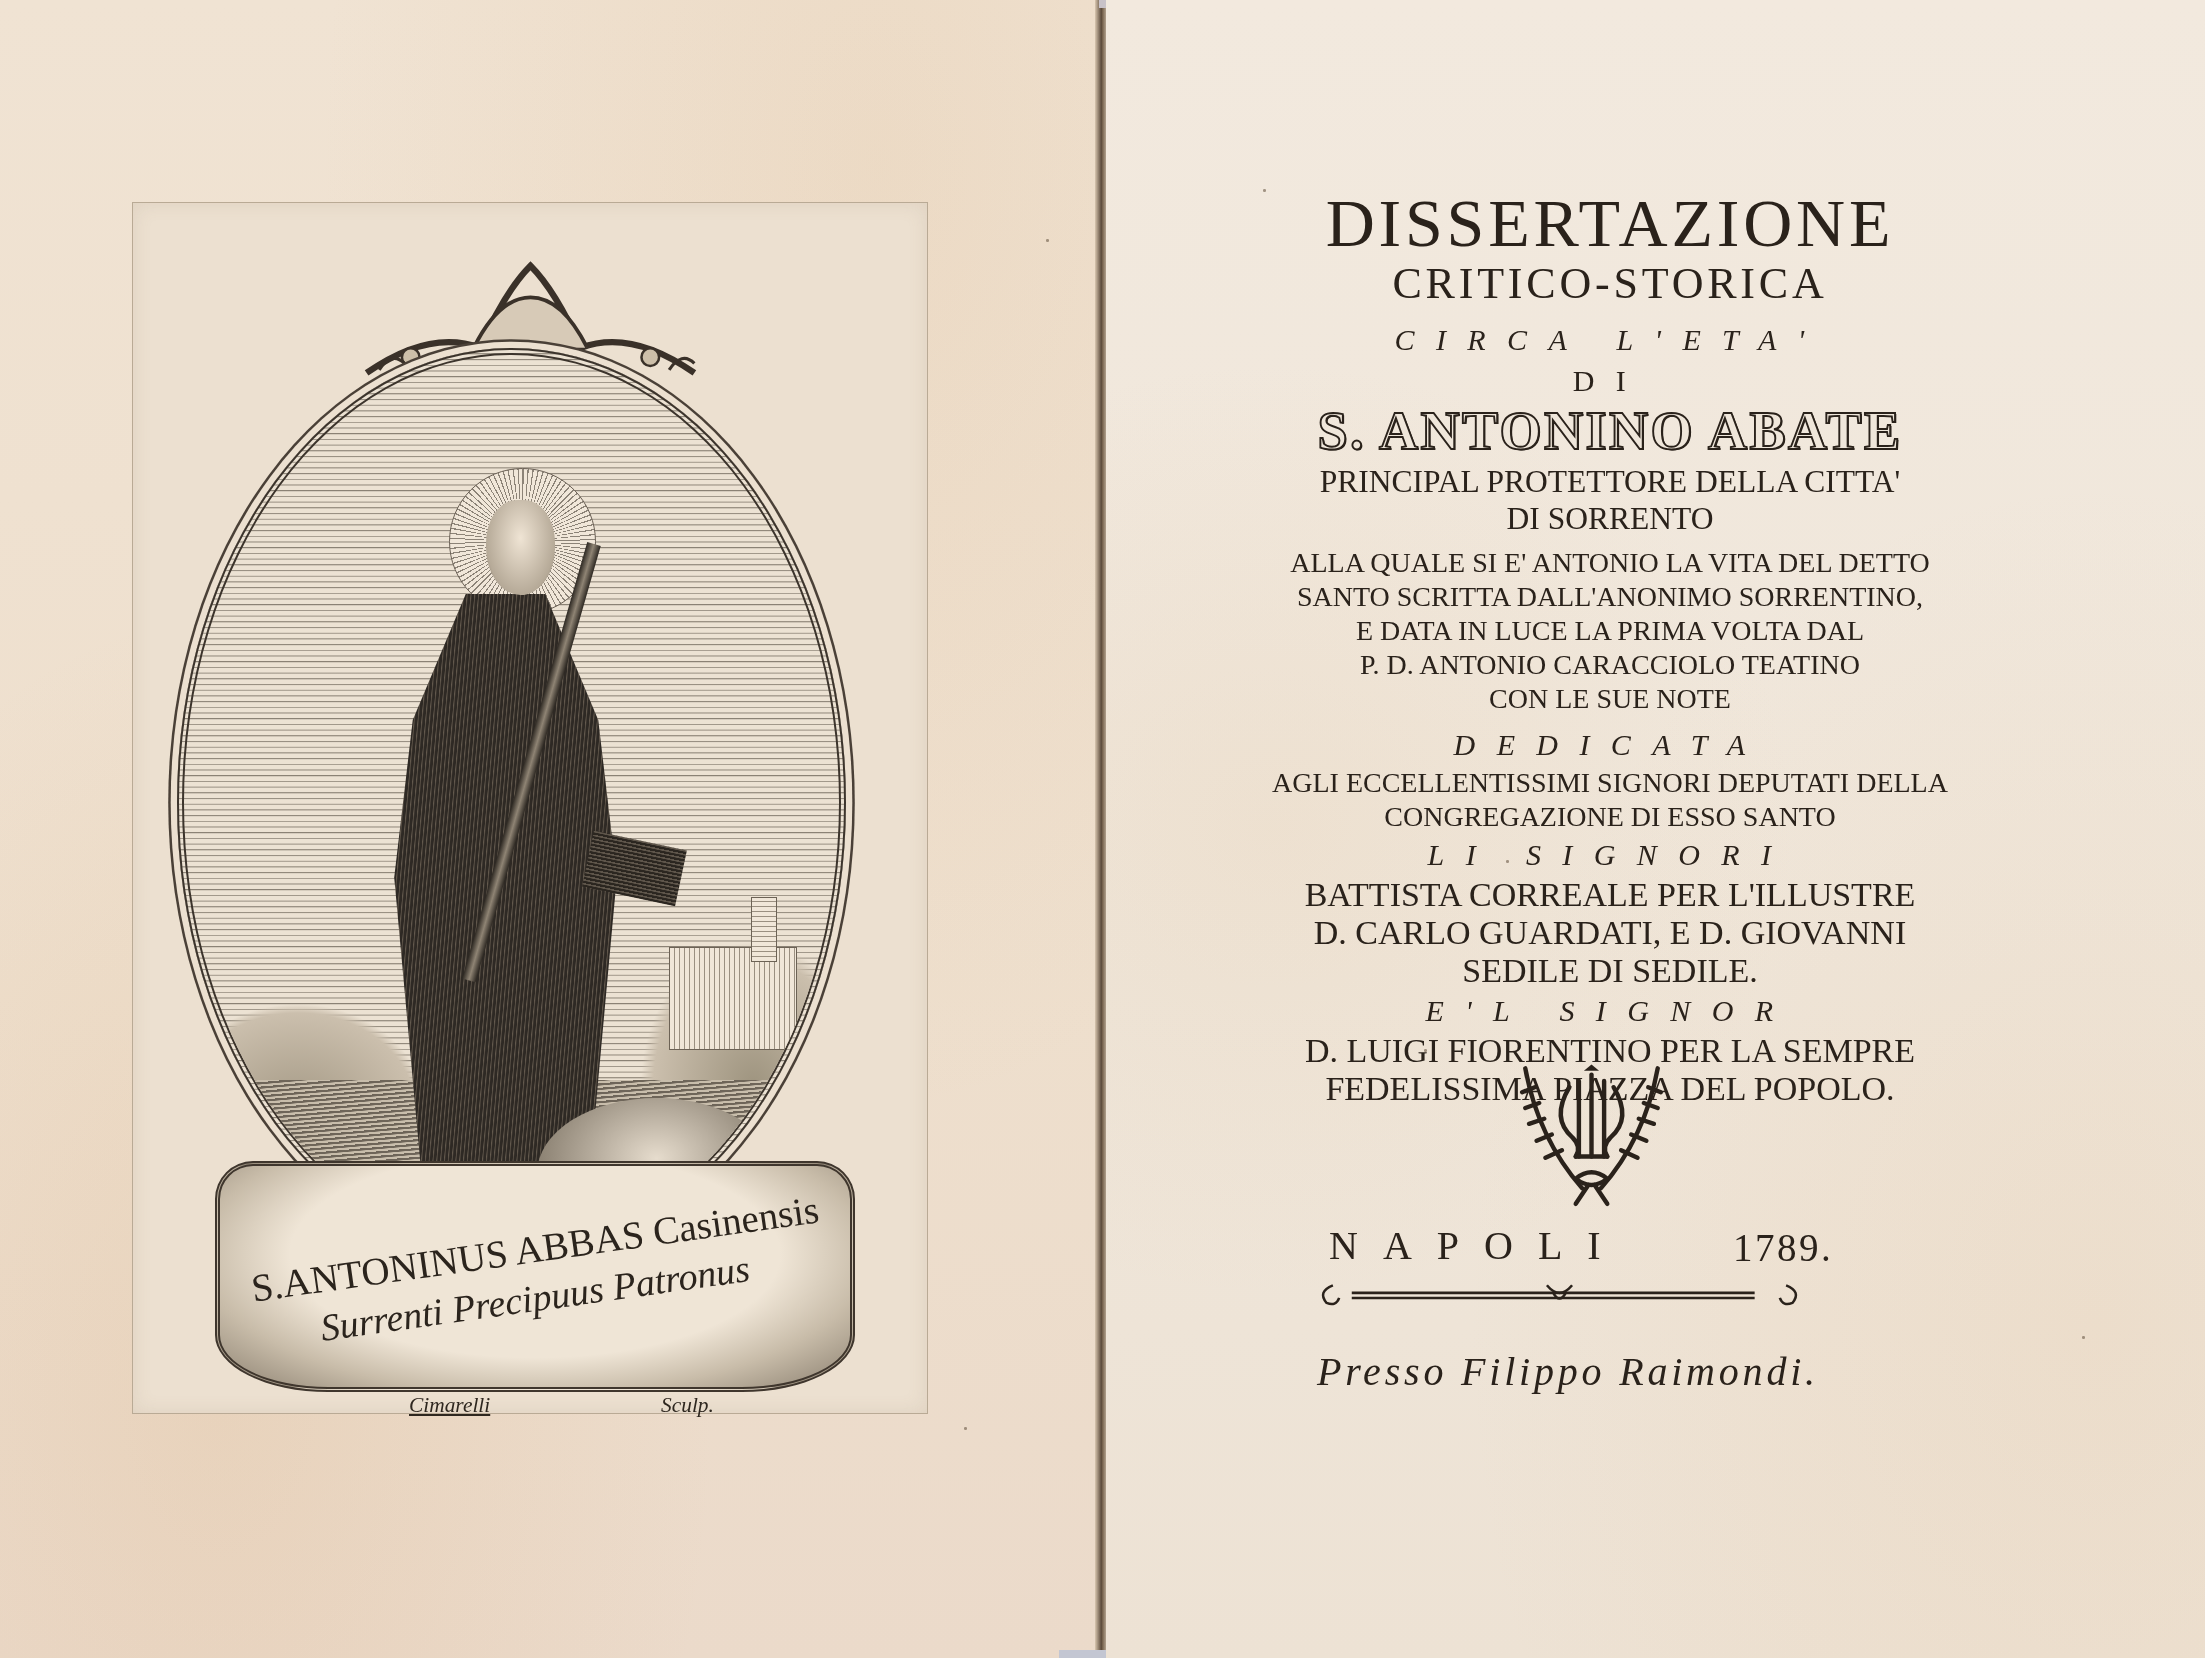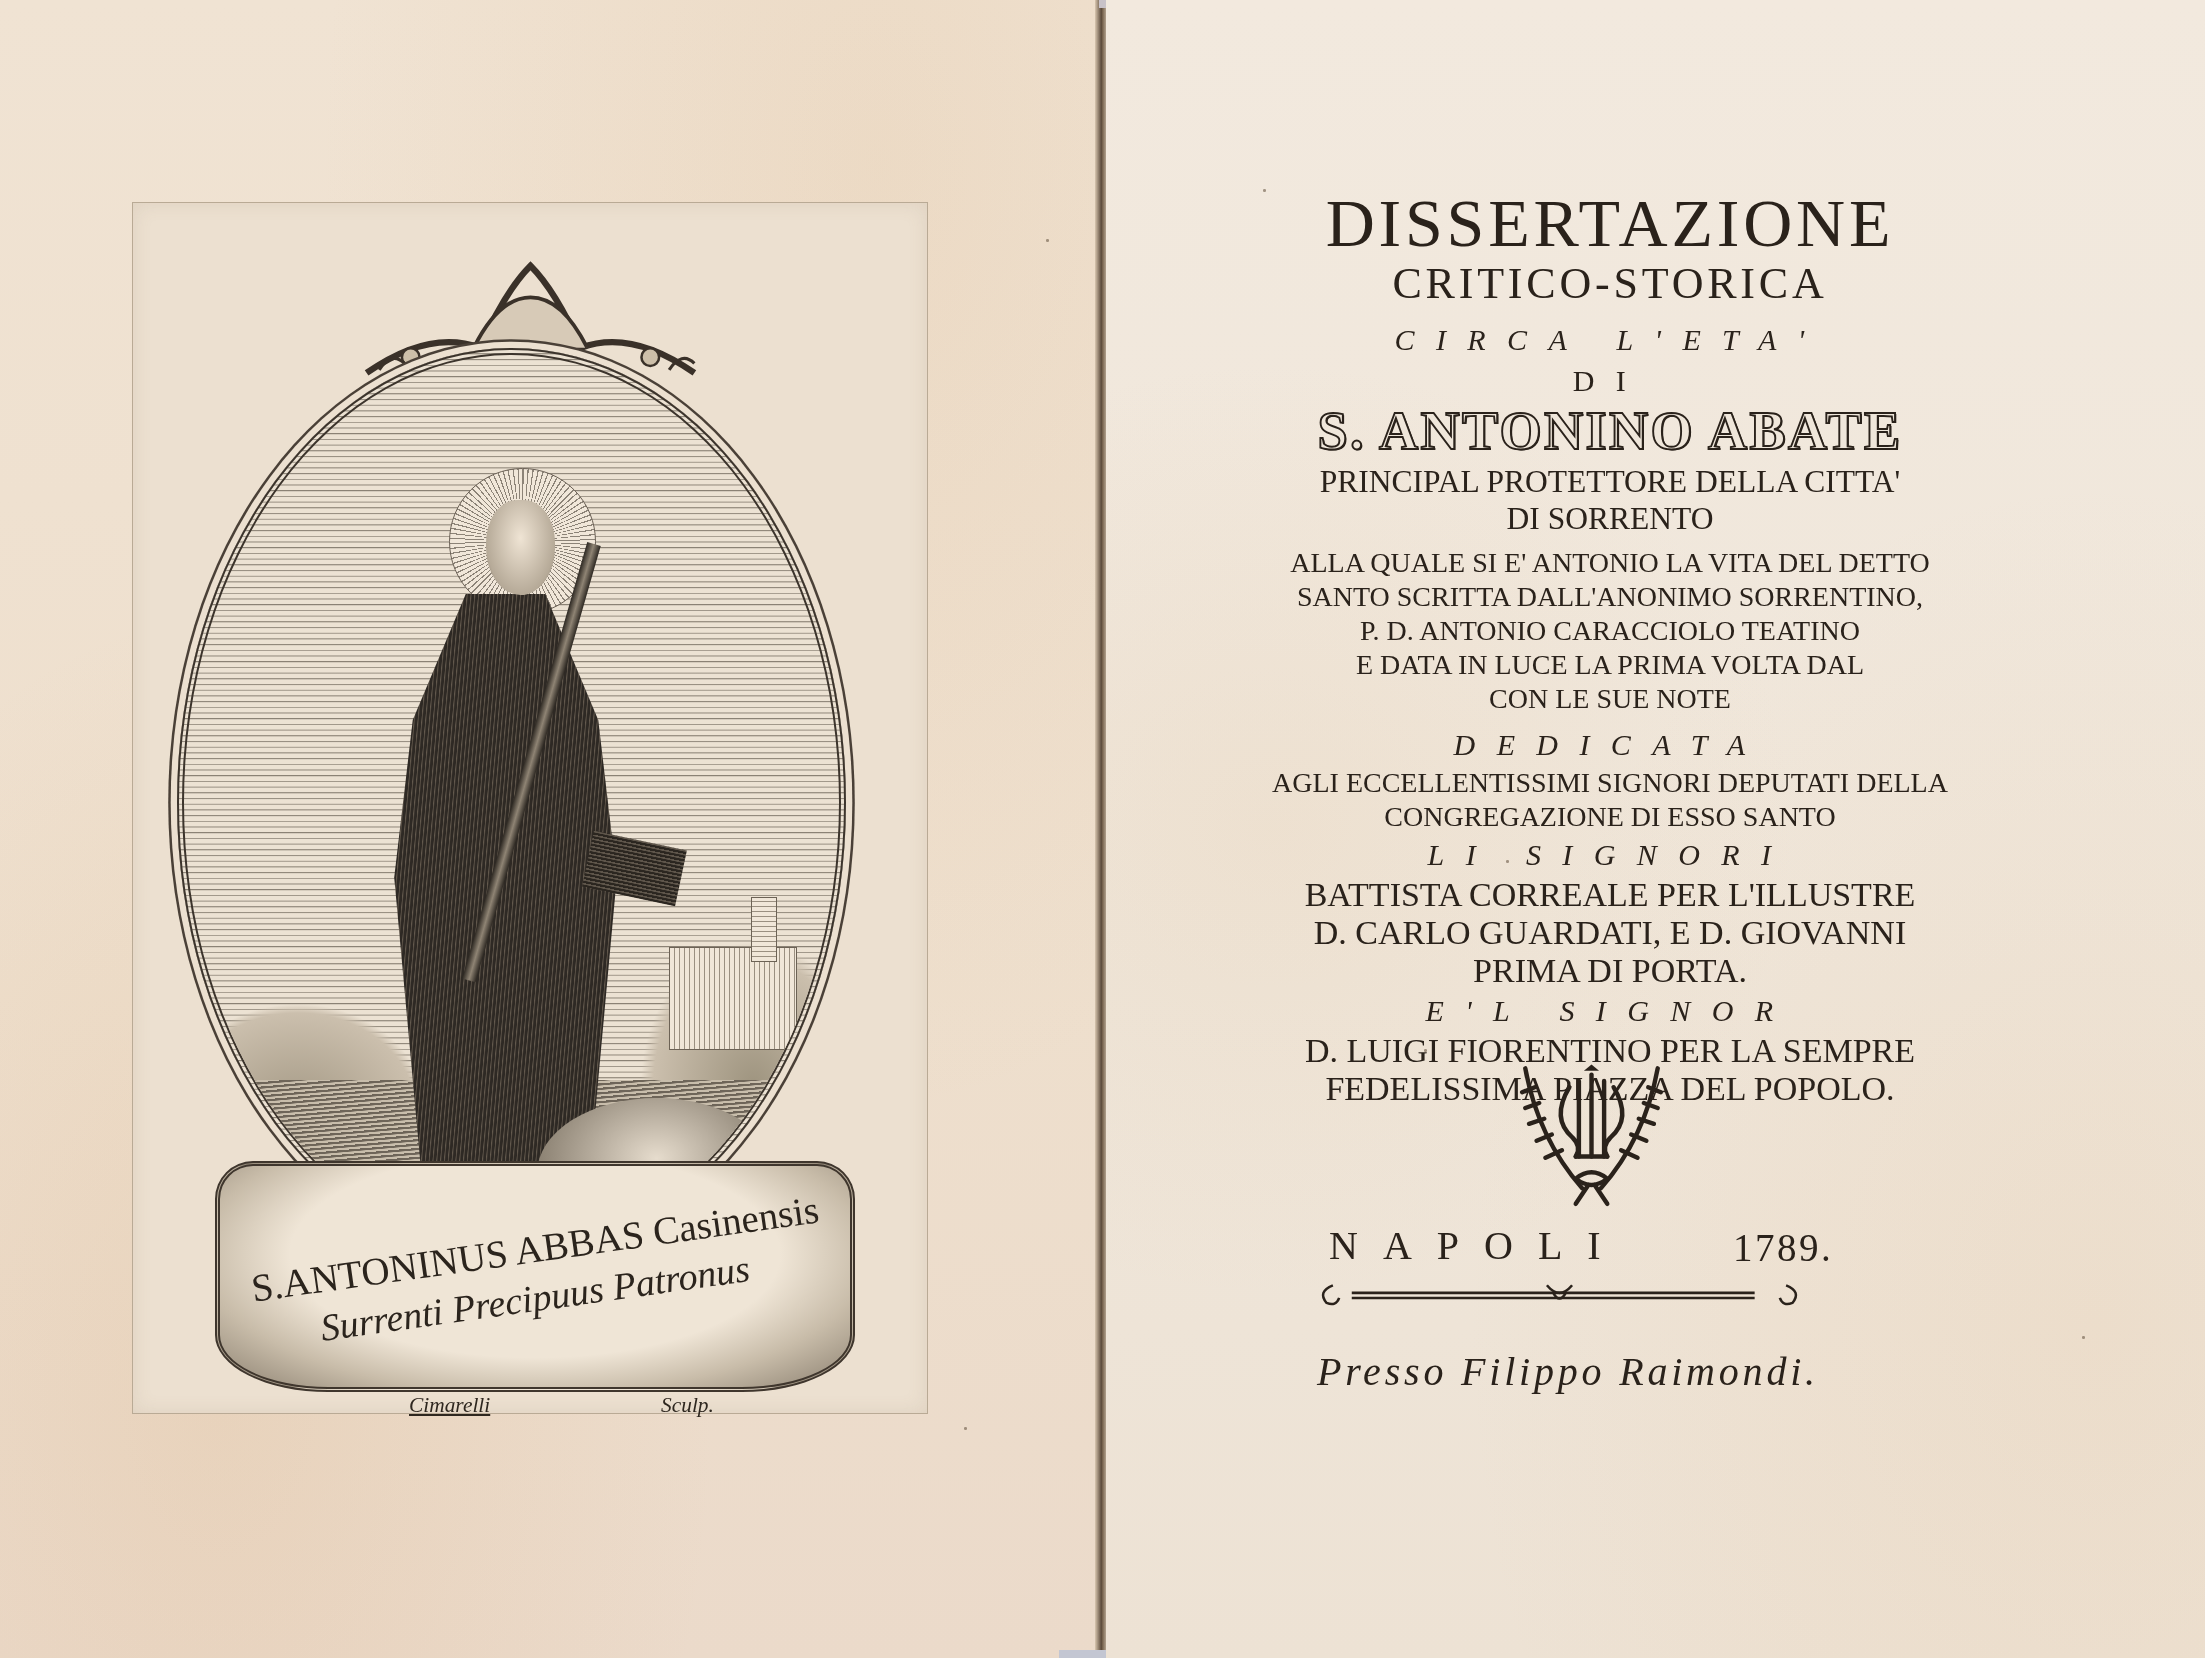--- a/index.html
+++ b/index.html
@@ -213,31 +213,31 @@
     <span class="tl t-sub">CRITICO-STORICA</span>
     <div class="gap-s"></div>
     <span class="tl t-spaced-ital">CIRCA L'ETA'</span>
     <span class="tl t-spaced">DI</span>
     <span class="tl t-saint">S. ANTONINO ABATE</span>
     <span class="tl t-body">PRINCIPAL PROTETTORE DELLA CITTA'</span>
     <span class="tl t-body">DI SORRENTO</span>
     <div class="gap-s"></div>
     <span class="tl t-body-sm">ALLA QUALE SI E' ANTONIO LA VITA DEL DETTO</span>
     <span class="tl t-body-sm">SANTO SCRITTA DALL'ANONIMO SORRENTINO,</span>
+    <span class="tl t-body-sm">E DATA IN LUCE LA PRIMA VOLTA DAL</span>
     <span class="tl t-body-sm">P. D. ANTONIO CARACCIOLO TEATINO</span>
-    <span class="tl t-body-sm">E DATA IN LUCE LA PRIMA VOLTA DAL</span>
     <span class="tl t-body-sm">CON LE SUE NOTE</span>
     <div class="gap-s"></div>
     <span class="tl t-spaced-ital">DEDICATA</span>
     <span class="tl t-body-sm">AGLI ECCELLENTISSIMI SIGNORI DEPUTATI DELLA</span>
     <span class="tl t-body-sm">CONGREGAZIONE DI ESSO SANTO</span>
     <span class="tl t-spaced-ital">LI SIGNORI</span>
     <span class="tl t-names t-smallcaps">BATTISTA CORREALE PER L'ILLUSTRE</span>
     <span class="tl t-names">D. CARLO GUARDATI, E D. GIOVANNI</span>
-    <span class="tl t-names t-smallcaps">PRIMA DI PORTA.</span>
+    <span class="tl t-names t-smallcaps">SEDILE DI SEDILE.</span>
     <span class="tl t-spaced-ital">E'L SIGNOR</span>
     <span class="tl t-names">D. LUIGI FIORENTINO PER LA SEMPRE</span>
     <span class="tl t-names t-smallcaps">FEDELISSIMA PIAZZA DEL POPOLO.</span>
   </div>
 
   <svg class="device" viewBox="0 0 290 230">
     <g fill="none" stroke="#2a221b" stroke-width="7" stroke-linecap="round">
       <path d="M145 20 L145 150"></path>
       <path d="M125 30 L125 150 M165 30 L165 150"></path>
       <path d="M110 40 Q80 90 115 120 Q130 135 120 150 M180 40 Q210 90 175 120 Q160 135 170 150"></path>

